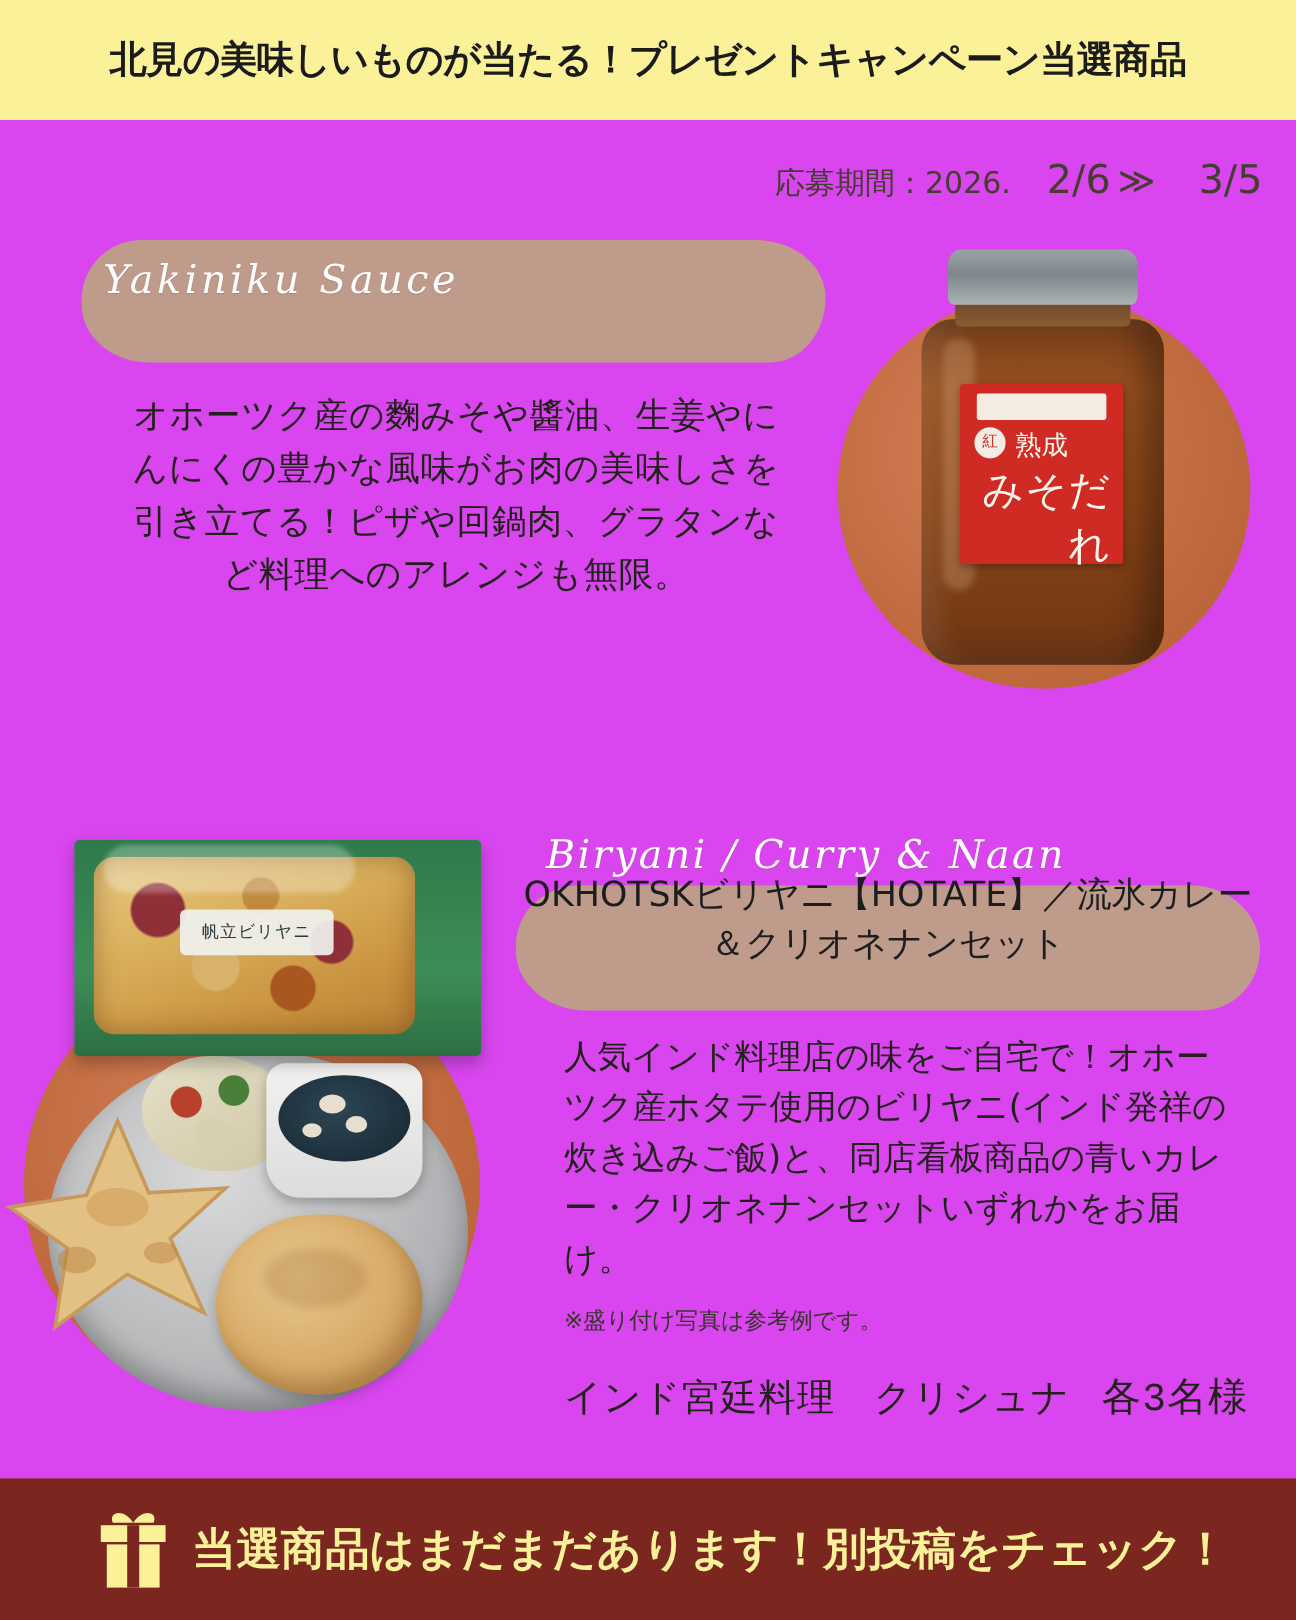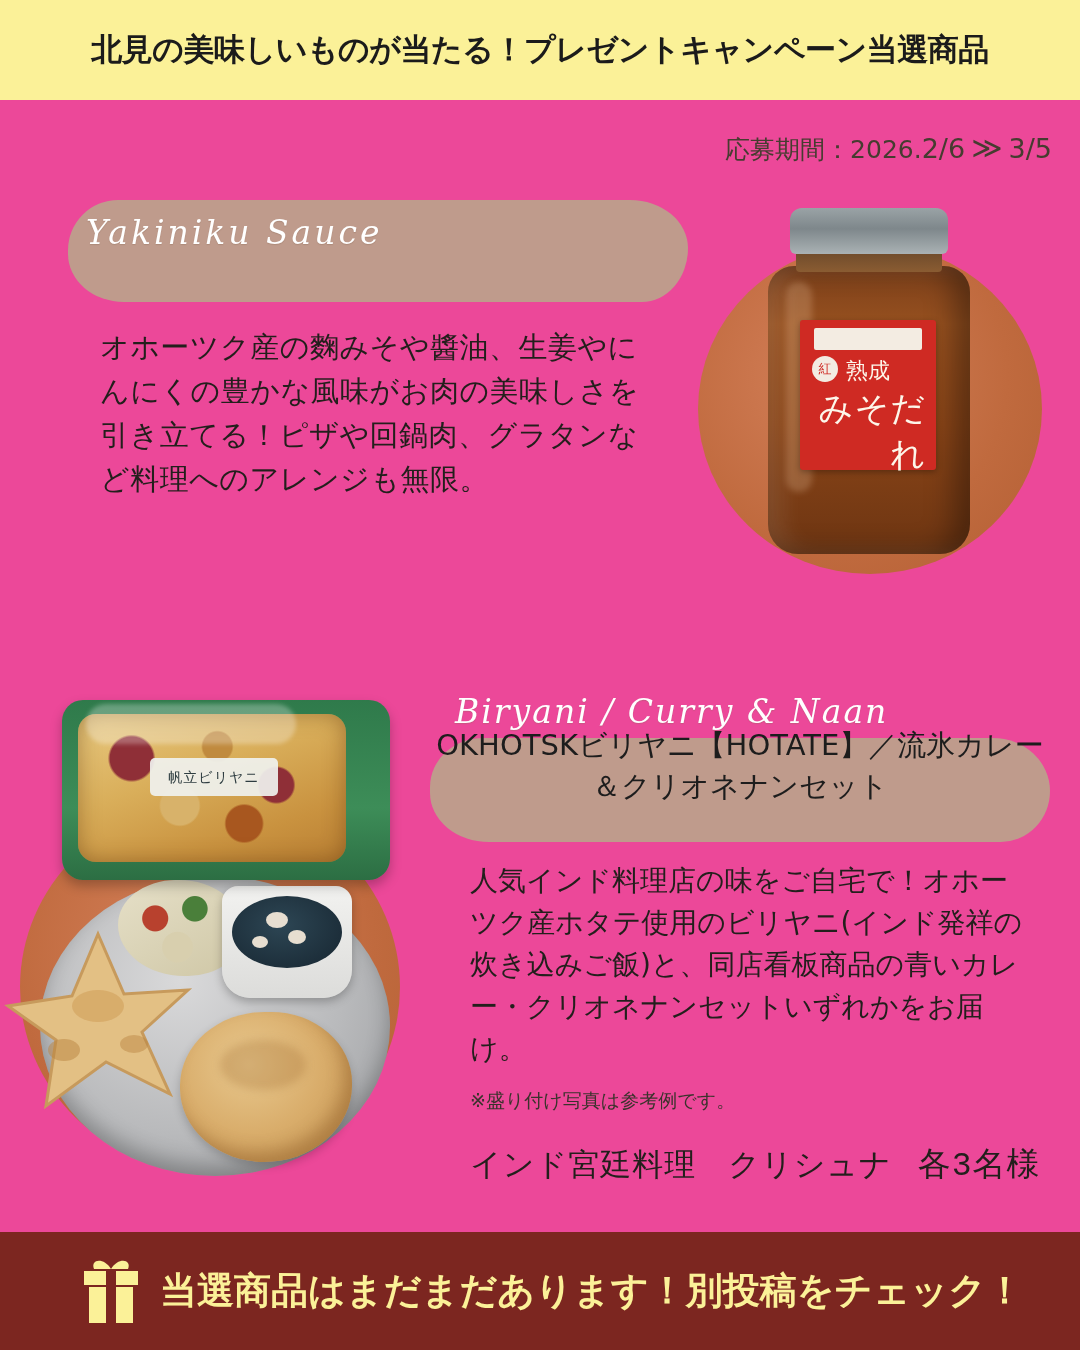--- a/index.html
+++ b/index.html
@@ -11,21 +11,21 @@
     height: 1350px;
     background: #e4d7bf;
     font-family: "Liberation Sans", sans-serif;
     overflow: hidden;
     position: relative;
   }
   .page {
     position: relative;
     width: 1080px;
     height: 1350px;
-    background: #ec4899;
+    background: #d946ef;
     overflow: hidden;
   }
 
   
   .header-bar {
     position: absolute;
     top: 0; left: 0;
     width: 1080px;
     height: 100px;
     background: #fbf198;
@@ -48,21 +48,21 @@
     top: 130px;
     right: 28px;
     font-family: "DejaVu Sans", sans-serif;
     font-size: 27px;
     color: #463c30;
     display: flex;
     align-items: baseline;
     white-space: nowrap;
   }
   .period .lbl { font-size: 25px; }
-  .period .date-big { font-size: 27px; letter-spacing: 0px; }
+  .period .date-big { font-size: 33px; letter-spacing: 0px; margin-left: 30px; }
   .period .arrow { font-size: 30px; margin: 0 6px; }
 
   
   .script-1 {
     position: absolute;
     top: 168px;
     left: 86px;
     font-family: "DejaVu Serif", serif;
     font-style: italic;
     font-size: 33px;
@@ -98,20 +98,21 @@
   .body-1 {
     position: absolute;
     top: 325px;
     left: 100px;
     width: 560px;
     font-family: Liberation Serif, serif;
     font-size: 29px;
     line-height: 1.52;
     color: #231f1c;
     letter-spacing: 0.5px;
+    text-align: center;
   }
   .shop-1 {
     position: absolute;
     top: 565px;
     left: 100px;
     font-family: "DejaVu Sans", sans-serif;
     font-size: 31px;
     color: #231f1c;
     letter-spacing: 2px;
     white-space: nowrap;
@@ -306,25 +307,26 @@
     position: absolute;
     top: 186px; left: 40px;
     width: 350px; height: 300px;
     background: radial-gradient(ellipse at 40% 35%, #d9d9da 0%, #b9babc 55%, #97999c 100%);
     border-radius: 50%;
     box-shadow: inset 0 -10px 20px rgba(0,0,0,0.25);
   }
   .biryani-box {
     position: absolute;
     top: 10px; left: 62px;
-    width: 328px; height: 180px;
+    width: 300px; height: 180px;
     background: linear-gradient(180deg,#2f7a4b 0%, #3d8d58 60%, #2c6e43 100%);
-    border-radius: 21px;
+    border-radius: 4px;
     box-shadow: 0 6px 12px rgba(0,0,0,0.25);
     overflow: hidden;
+    padding-left: 39px;
   }
   .biryani-rice {
     position: absolute;
     top: 14px; left: 16px;
     width: 268px; height: 148px;
     background:
       radial-gradient(circle at 20% 30%, #8f2f37 0%, #8f2f37 9%, transparent 10%),
       radial-gradient(circle at 52% 22%, #c08a3e 0%, #c08a3e 8%, transparent 9%),
       radial-gradient(circle at 74% 48%, #8f2f37 0%, #8f2f37 8%, transparent 9%),
       radial-gradient(circle at 38% 62%, #d8b26a 0%, #d8b26a 10%, transparent 11%),

